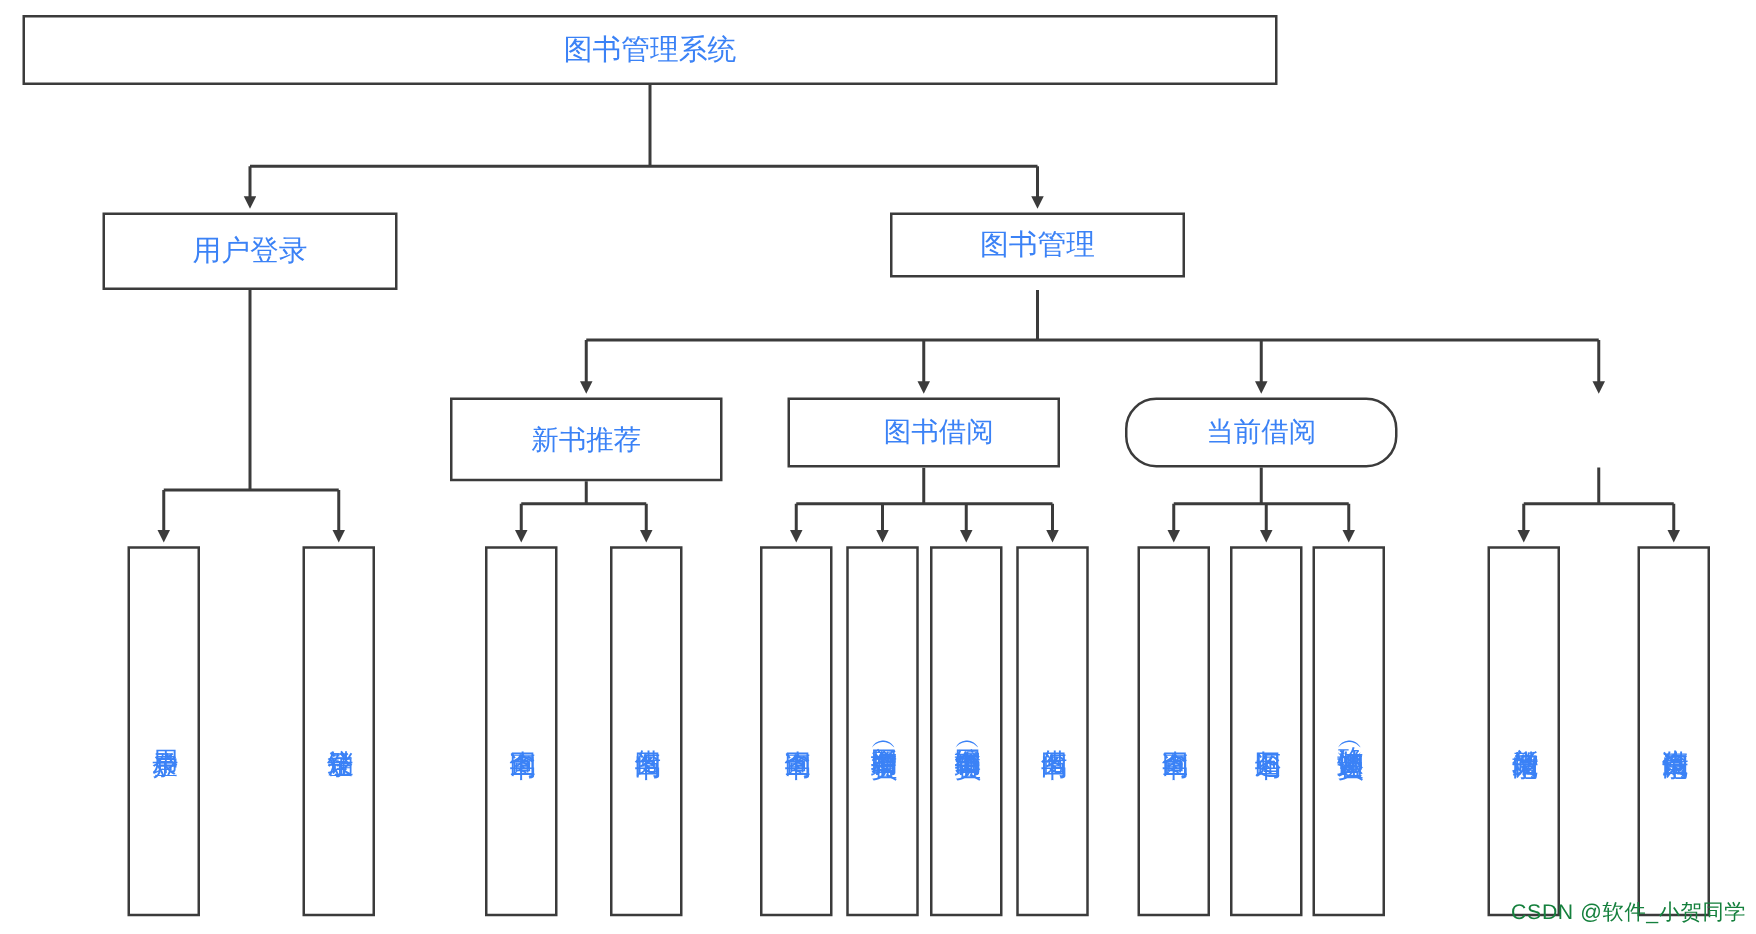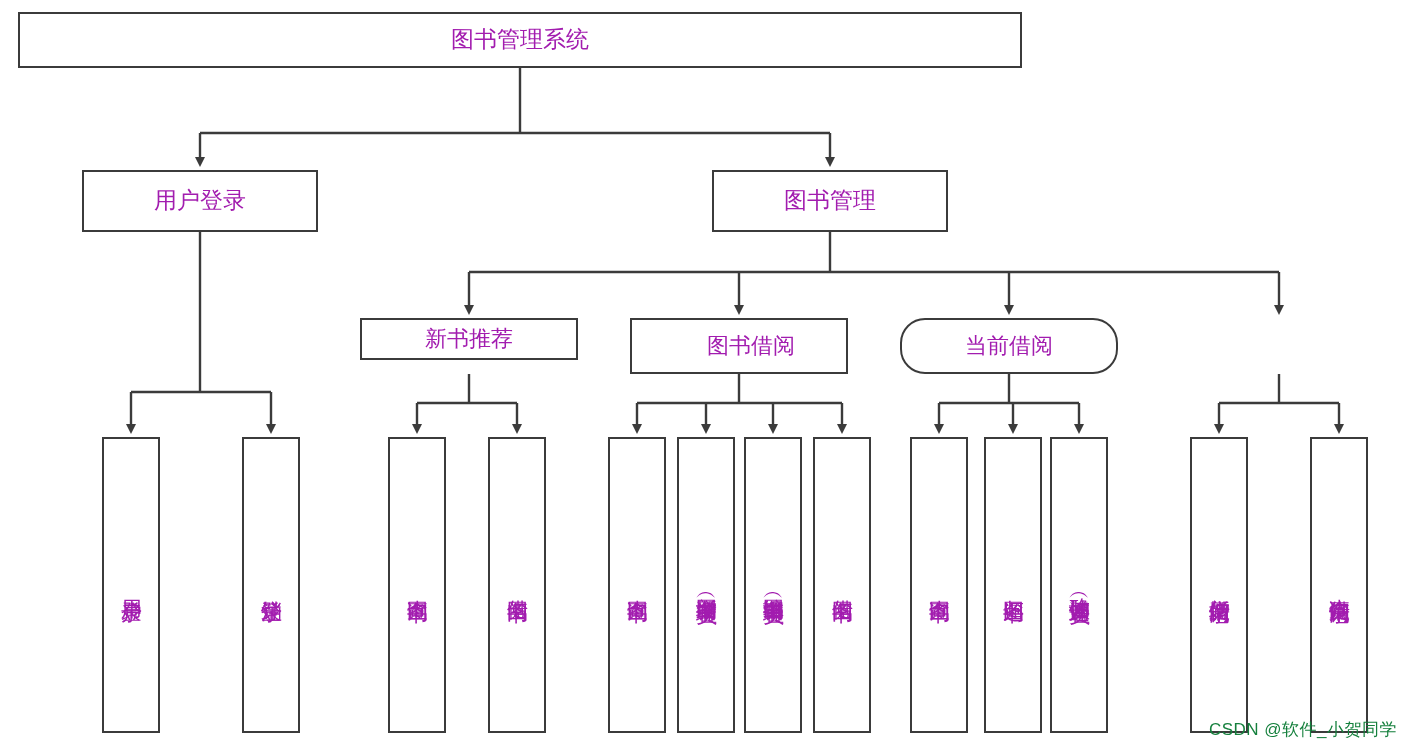--- a/index.html
+++ b/index.html
@@ -23,21 +23,21 @@
     top: 0;
     width: 1405px;
     height: 747px;
     pointer-events: none;
   }
   .node {
     position: absolute;
     box-sizing: border-box;
     border: 2px solid #3b3b3b;
     background: #ffffff;
-    color: #a21caf;
+    color: #3b82f6;
     display: flex;
     align-items: center;
     justify-content: center;
     text-align: center;
     line-height: 1.18;
   }
   .node.root {
     font-size: 23px;
   }
   .node.level1 {
@@ -119,23 +119,23 @@
       <path d="M1279,374 L1279,403"></path>
       <path d="M1219,403 L1339,403"></path>
       <path d="M1219,403 L1219,425" marker-end="url(#arrow)"></path>
       <path d="M1339,403 L1339,425" marker-end="url(#arrow)"></path>
     </g>
   </svg>
 
   <div class="node root" id="n-root" style="left: 18px; top: 12px; width: 1004px; height: 56px;">图书管理系统</div>
 
   <div class="node level1" id="n-l1-0" style="left: 82px; top: 170px; width: 236px; height: 62px;">用户登录</div>
-  <div class="node level1" id="n-l1-1" style="left: 712px; top: 170px; width: 236px; height: 62px;">图书管理</div>
+  <div class="node level1" id="n-l1-1" style="left: 712px; top: 170px; width: 236px; height: 52px;">图书管理</div>
 
-  <div class="node level2" id="n-l2-0" style="left: 360px; top: 318px; width: 218px; height: 42px;">新书推荐</div>
+  <div class="node level2" id="n-l2-0" style="left: 360px; top: 318px; width: 218px; height: 67px;">新书推荐</div>
   <div class="node level2" id="n-l2-1" style="left: 630px; top: 318px; width: 218px; height: 56px; padding-left: 24px;">图书借阅</div>
   <div class="node level2" id="n-l2-2" style="left: 900px; top: 318px; width: 218px; height: 56px; border-radius: 25px;">当前借阅</div>
 
   <div class="node leaf" id="n-lf-0" style="left: 102px; top: 437px; width: 58px; height: 296px;">
       <span class="vtext">用户登录</span>
     </div>
   <div class="node leaf" id="n-lf-1" style="left: 242px; top: 437px; width: 58px; height: 296px;">
       <span class="vtext">注销登录</span>
     </div>
   <div class="node leaf" id="n-lf-2" style="left: 388px; top: 437px; width: 58px; height: 296px;">

